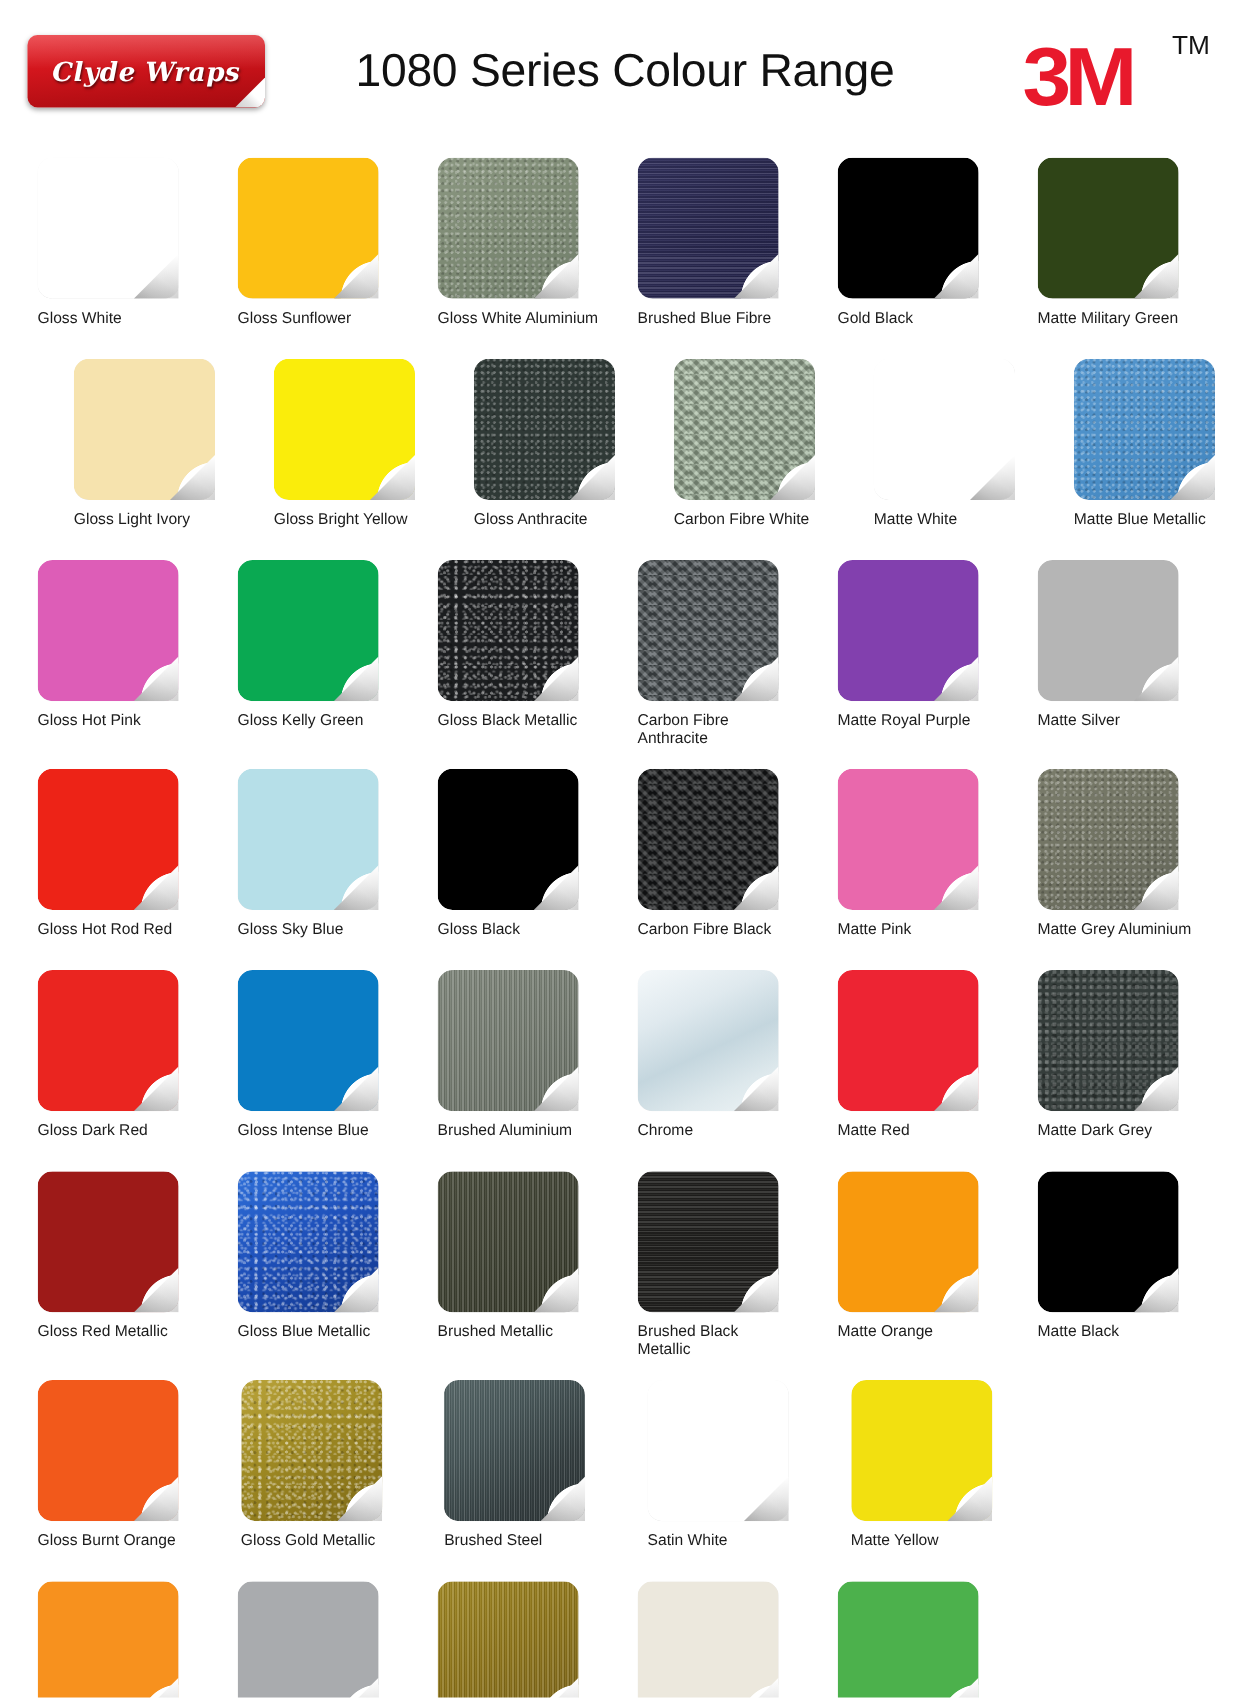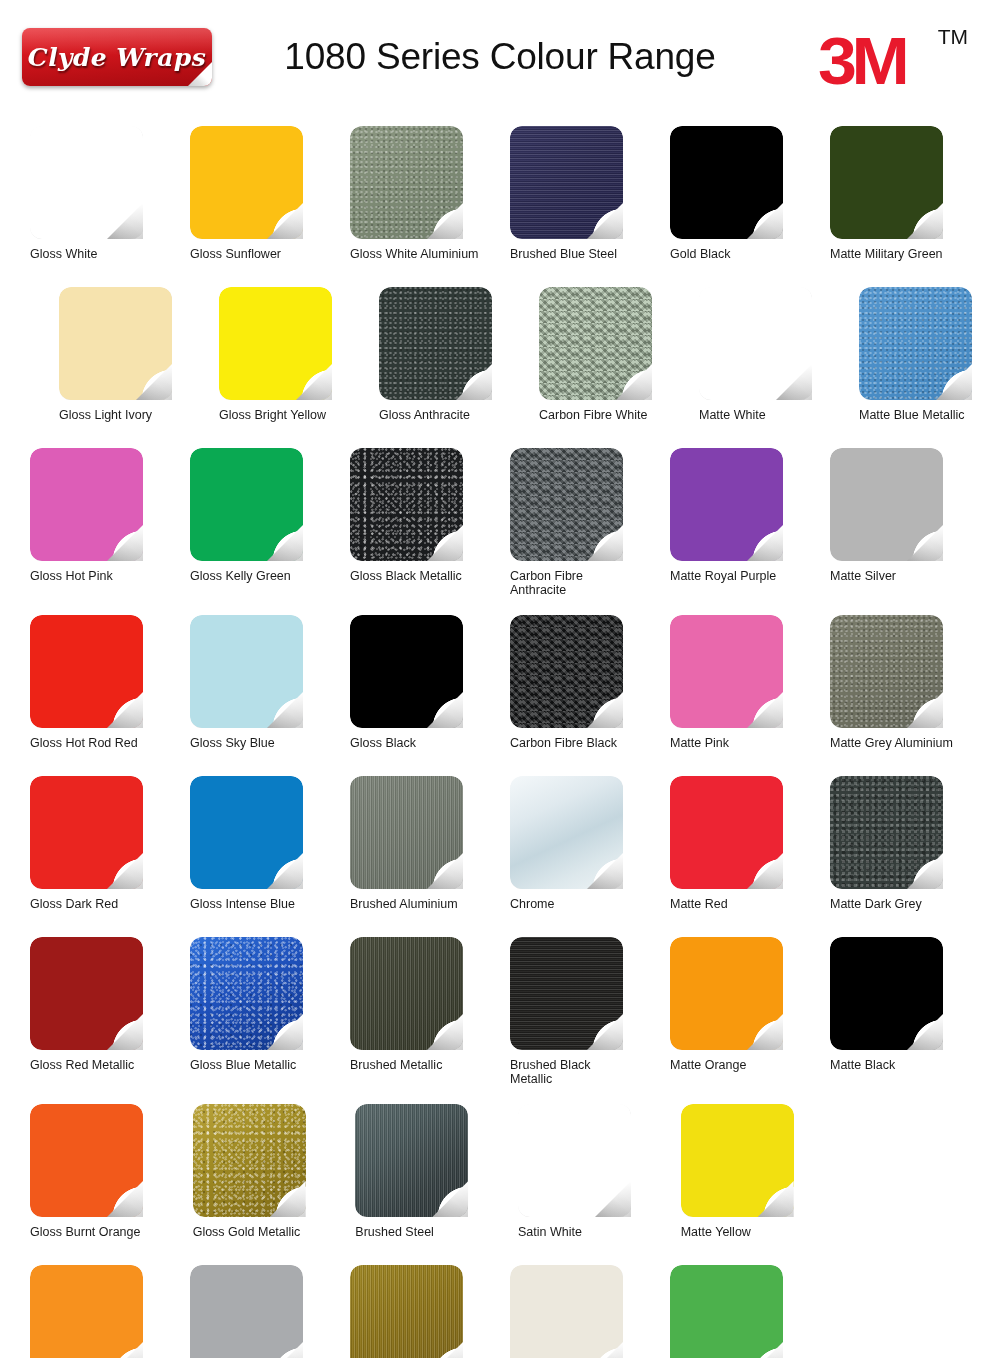--- a/index.html
+++ b/index.html
@@ -39,21 +39,21 @@
     background:linear-gradient(225deg,#ffffff 0%,#ffffff 48%,#e2e2e2 70%,#cfcfcf 100%);
     clip-path:polygon(100% 0,100% 100%,0 100%);
     border-bottom-right-radius:8px;
   }
   #brand-logo .wordmark{
     position:absolute;left:0;right:0;top:50%;
     transform:translateY(-50%);
     text-align:center;
     font-family:"DejaVu Serif","Liberation Serif",serif;
     font-style:italic;font-weight:bold;
-    font-size:25px;letter-spacing:.4px;
+    font-size:21px;letter-spacing:.4px;
     color:#ffffff;
     text-shadow:1px 2px 2px rgba(0,0,0,.55);
     white-space:nowrap;
   }
   #page-title{
     position:absolute;left:0;right:0;top:36px;
     text-align:center;
     font-size:37px;
     font-weight:normal;
     color:#111111;
@@ -276,21 +276,21 @@
       <div class="swatch-cell">
         <div class="swatch-frame">
           <div class="swatch-chip">
             <div class="base" style="background: linear-gradient(140deg, rgb(51, 50, 94) 0%, rgb(43, 42, 82) 50%, rgb(36, 35, 74) 100%);"></div>
             <div class="tex tex-brushed-h"></div>
           </div>
           <div class="swatch-shadow"></div>
           <div class="swatch-peel"></div>
           <div class="swatch-peelshadow"></div>
         </div>
-        <div class="swatch-label">Brushed Blue Steel</div>
+        <div class="swatch-label">Brushed Blue Fibre</div>
       </div>
       <div class="swatch-cell">
         <div class="swatch-frame">
           <div class="swatch-chip">
             <div class="base" style="background: rgb(0, 0, 0);"></div>
             <div class="tex tex-none"></div>
           </div>
           <div class="swatch-shadow"></div>
           <div class="swatch-peel"></div>
           <div class="swatch-peelshadow"></div>

